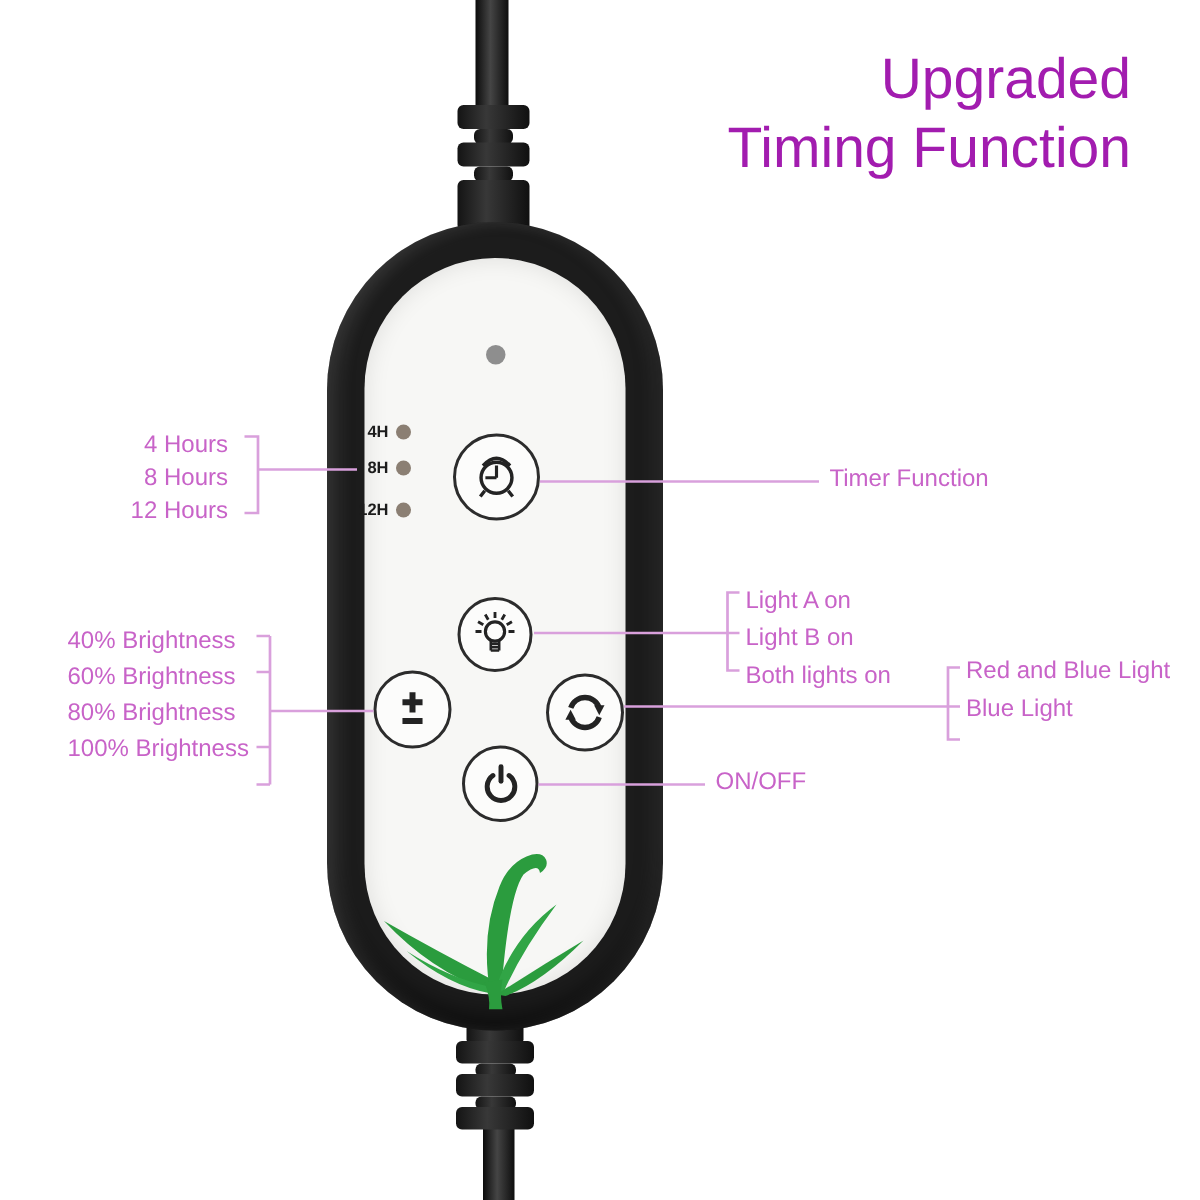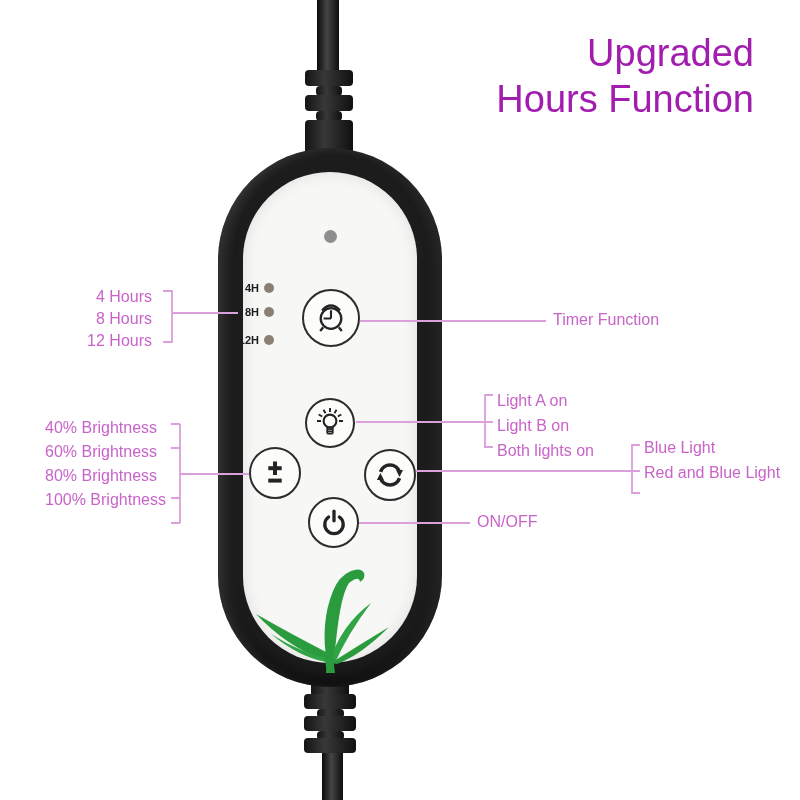--- a/index.html
+++ b/index.html
@@ -63,21 +63,21 @@
   .ann-color{left:644px;top:436px;line-height:24.5px;}
   .ann-power{left:477px;top:513px;}
 </style>
 </head>
 <body>
 
 <div class="canvas">
 
   <div class="abs title">
     <div>Upgraded</div>
-    <div>Hours Function</div>
+    <div>Timing Function</div>
   </div>
 
   <div class="abs cable" style="left:317px;top:0;width:22px;height:78px;"></div>
   <div class="abs rib" style="left:305px;top:70px;width:48px;height:16px;"></div>
   <div class="abs rib" style="left:316px;top:86px;width:26px;height:10px;"></div>
   <div class="abs rib" style="left:305px;top:95px;width:48px;height:16px;"></div>
   <div class="abs rib" style="left:316px;top:111px;width:26px;height:10px;"></div>
   <div class="abs rib" style="left:305px;top:120px;width:48px;height:34px;"></div>
 
   <div class="abs device-body"></div>
@@ -178,22 +178,22 @@
 
   <div class="ann ann-timer">Timer Function</div>
 
   <div class="ann ann-light">
     <div>Light A on</div>
     <div>Light B on</div>
     <div>Both lights on</div>
   </div>
 
   <div class="ann ann-color">
+    <div>Red and Blue Light</div>
     <div>Blue Light</div>
-    <div>Red and Blue Light</div>
   </div>
 
   <div class="ann ann-power">ON/OFF</div>
 
   <div class="abs rib" style="left:311px;top:681px;width:38px;height:16px;"></div>
   <div class="abs rib" style="left:304px;top:694px;width:52px;height:15px;"></div>
   <div class="abs rib" style="left:317px;top:709px;width:27px;height:9px;"></div>
   <div class="abs rib" style="left:304px;top:716px;width:52px;height:15px;"></div>
   <div class="abs rib" style="left:317px;top:731px;width:27px;height:9px;"></div>
   <div class="abs rib" style="left:304px;top:738px;width:52px;height:15px;"></div>

